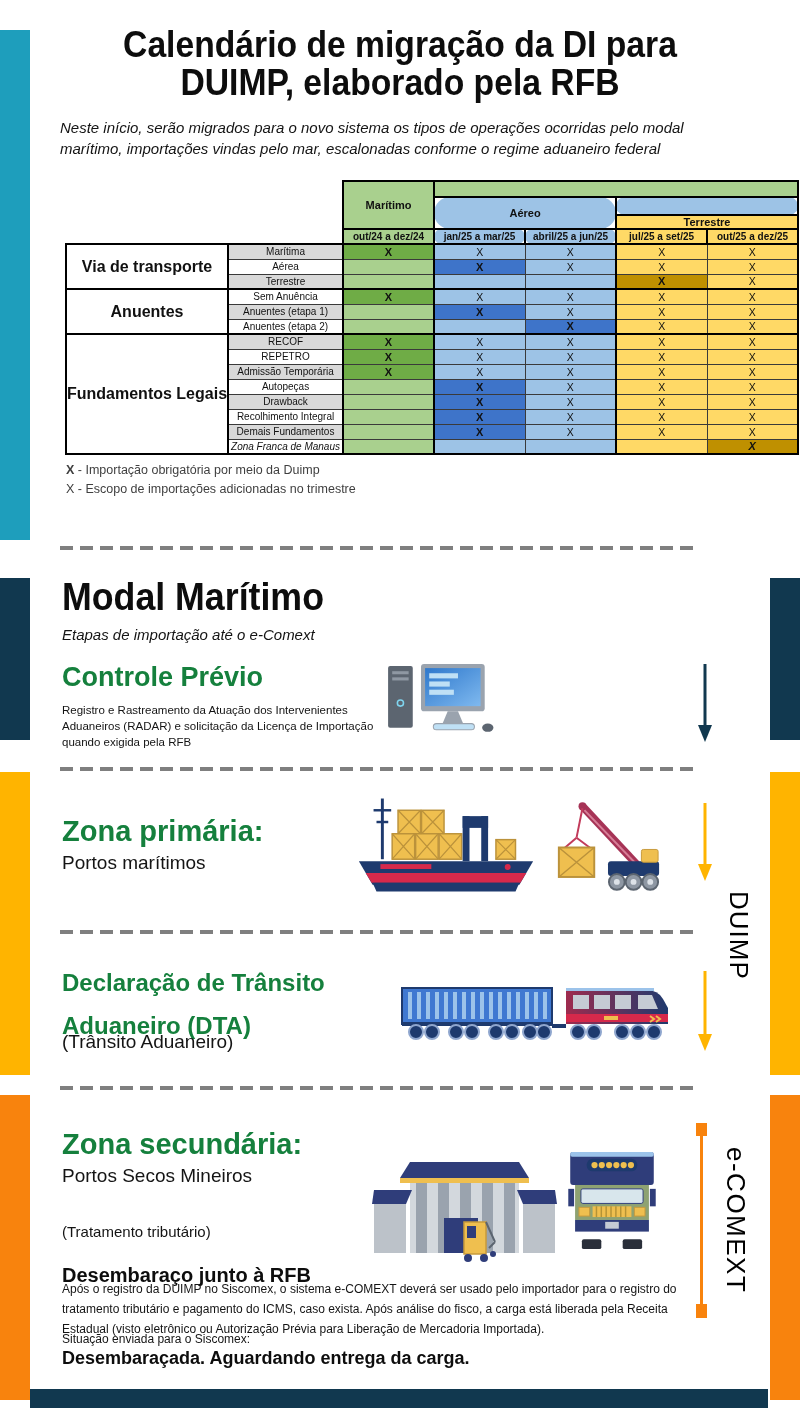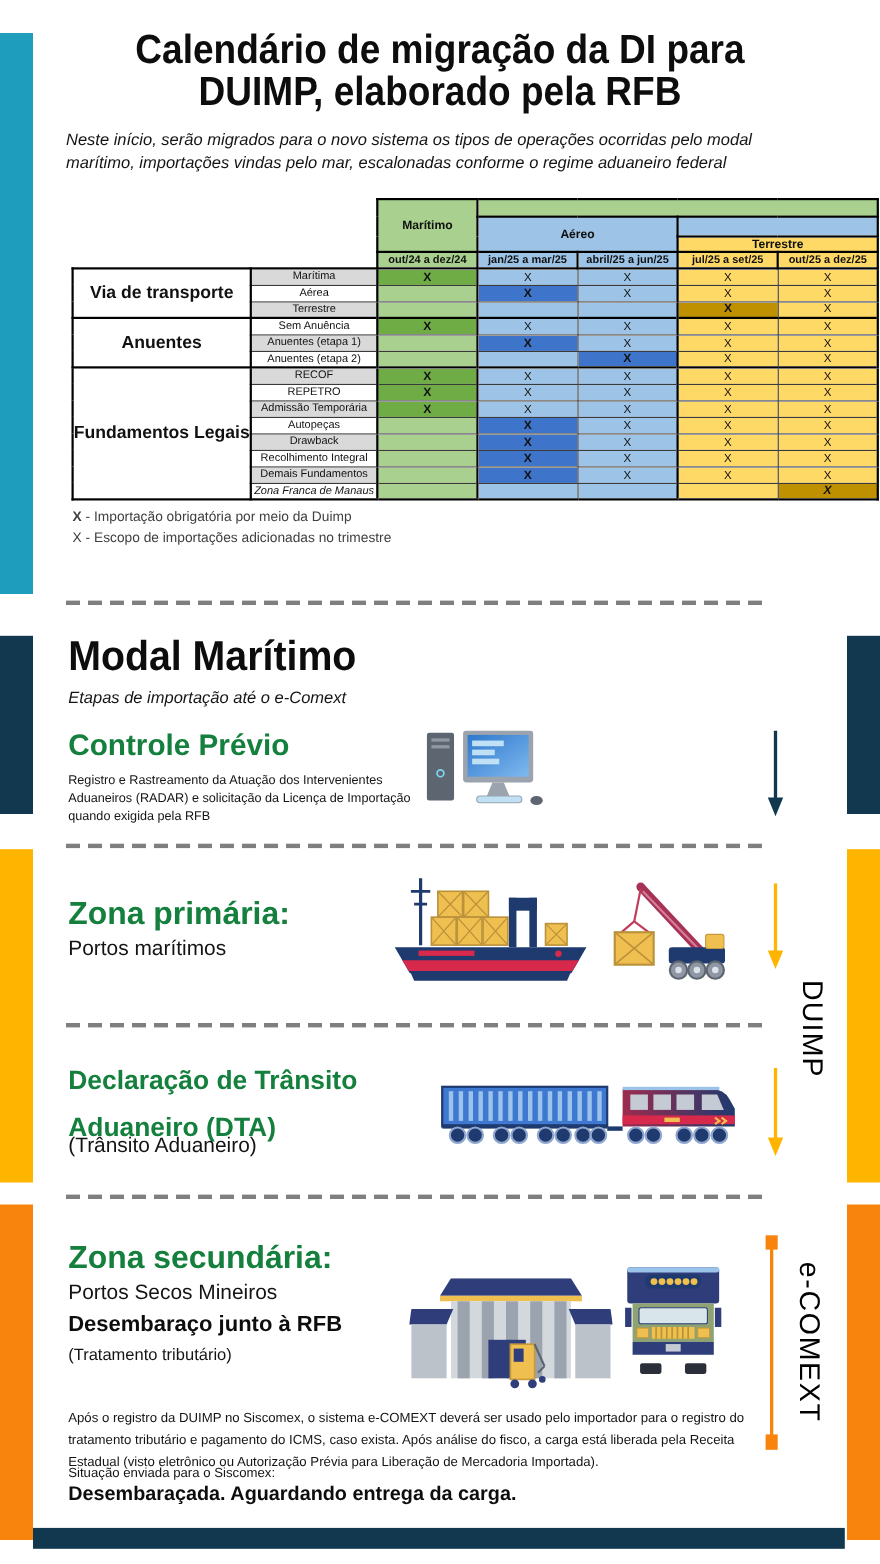--- a/index.html
+++ b/index.html
@@ -30,21 +30,21 @@
 
   
   table.mig{position:absolute;left:65px;top:180px;border-collapse:collapse;table-layout:fixed;}
   table.mig td{padding:0;text-align:center;vertical-align:middle;overflow:hidden;white-space:nowrap;}
   td.sp{border:none;background:#fff;}
   td.hc{border:2px solid #000;}
   .hr1{height:16px;}.hr2{height:18px;}.hr3{height:14px;}.hr4{height:15px;}
   tbody tr{height:15px;}
   .big{font-weight:700;font-size:11px;}
   .p{font-weight:700;font-size:10px;}
-  .g{background:#A9D08E;}.b{background:#9DC3E6;}.y{background:#FFD966;}
+  .g{background:#A9D08E;}.b{background:#9DC3E6;border-radius:16px;}.y{background:#FFD966;}
   td.grp{font-weight:700;font-size:16px;background:#fff;border:2px solid #000;}
   td.lbl{font-size:10px;border:1px solid #3a3a3a;}
   td.lbl.gy{background:#D9D9D9;}td.lbl.w{background:#fff;}
   td.cell{font-size:10.5px;border:1px solid #3a3a3a;}
   td.cell.bold{font-weight:700;font-size:11px;}
   td.cg{background:#A9D08E;}td.cg.bold{background:#6FAC46;}
   td.cb{background:#9DC3E6;}td.cb.bold{background:#3E74C9;}
   td.cy{background:#FFD966;}td.cy.bold{background:#BF9000;}
   td.c0,td.c1,td.c3{border-left:2px solid #000;}
   td.c4{border-right:2px solid #000;}
@@ -60,21 +60,21 @@
   .modal-sub{position:absolute;left:62px;top:626px;margin:0;font-size:15px;font-style:italic;color:#141414;}
   .h-sec{position:absolute;left:62px;margin:0;font-weight:700;color:#15803d;white-space:nowrap;}
   .h-controle{top:662px;font-size:27px;}
   .controle-body{position:absolute;left:62px;top:702px;width:332px;margin:0;font-size:11.5px;line-height:16px;color:#141414;}
   .h-zp{top:815px;font-size:29px;}
   .zp-sub{position:absolute;left:62px;top:852px;margin:0;font-size:19px;color:#141414;}
   .h-dta{top:961px;font-size:24px;line-height:43px;width:345px;white-space:normal;}
   .dta-sub{position:absolute;left:62px;top:1031px;margin:0;font-size:19px;color:#141414;}
   .h-zs{top:1128px;font-size:29px;}
   .zs-1{position:absolute;left:62px;top:1165px;margin:0;font-size:19px;color:#141414;}
-  .zs-2{position:absolute;left:62px;top:1193px;margin:0;font-size:20px;font-weight:700;color:#0d0d0d;}
+  .zs-2{position:absolute;left:62px;top:1264px;margin:0;font-size:20px;font-weight:700;color:#0d0d0d;}
   .zs-3{position:absolute;left:62px;top:1223px;margin:0;font-size:15px;color:#141414;}
 
   .foot-par{position:absolute;left:62px;top:1279px;width:655px;margin:0;font-size:12px;line-height:20px;color:#141414;}
   .foot-status{position:absolute;left:62px;top:1330px;margin:0;font-size:12px;line-height:19px;color:#141414;}
   .foot-status b{font-size:18px;color:#0d0d0d;}
 
   
   .vt{position:absolute;transform:rotate(90deg);transform-origin:0 0;white-space:nowrap;color:#000;}
   .duimp{left:754px;top:891px;font-size:26px;letter-spacing:1px;}
   .ecomext{left:751px;top:1147px;font-size:26px;letter-spacing:1.5px;}

